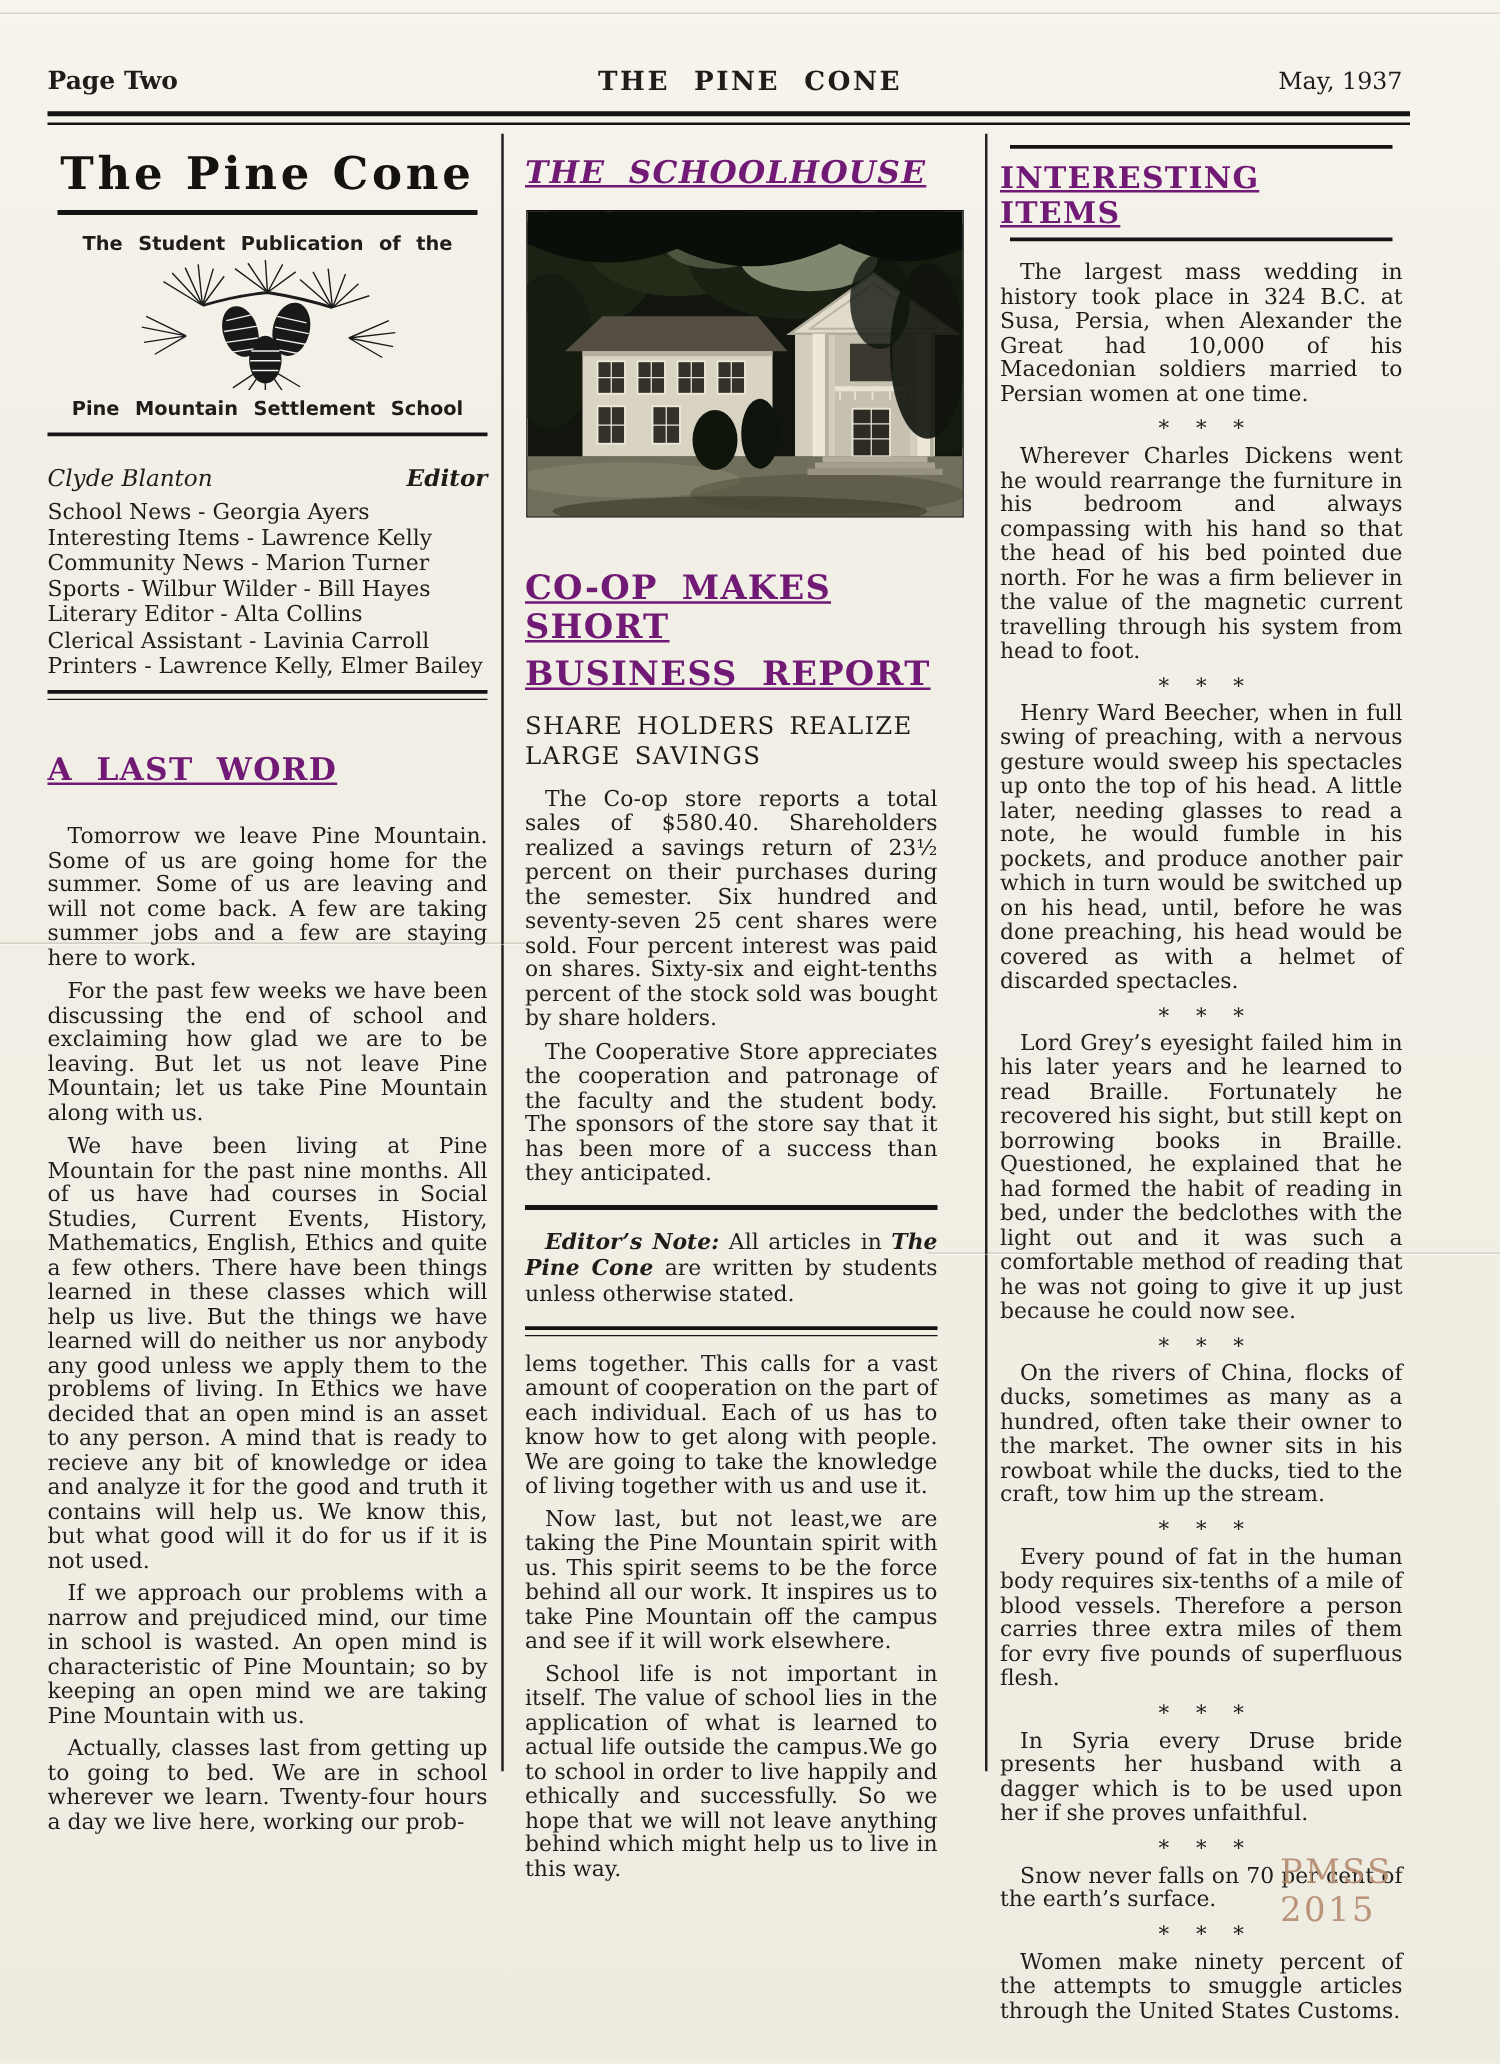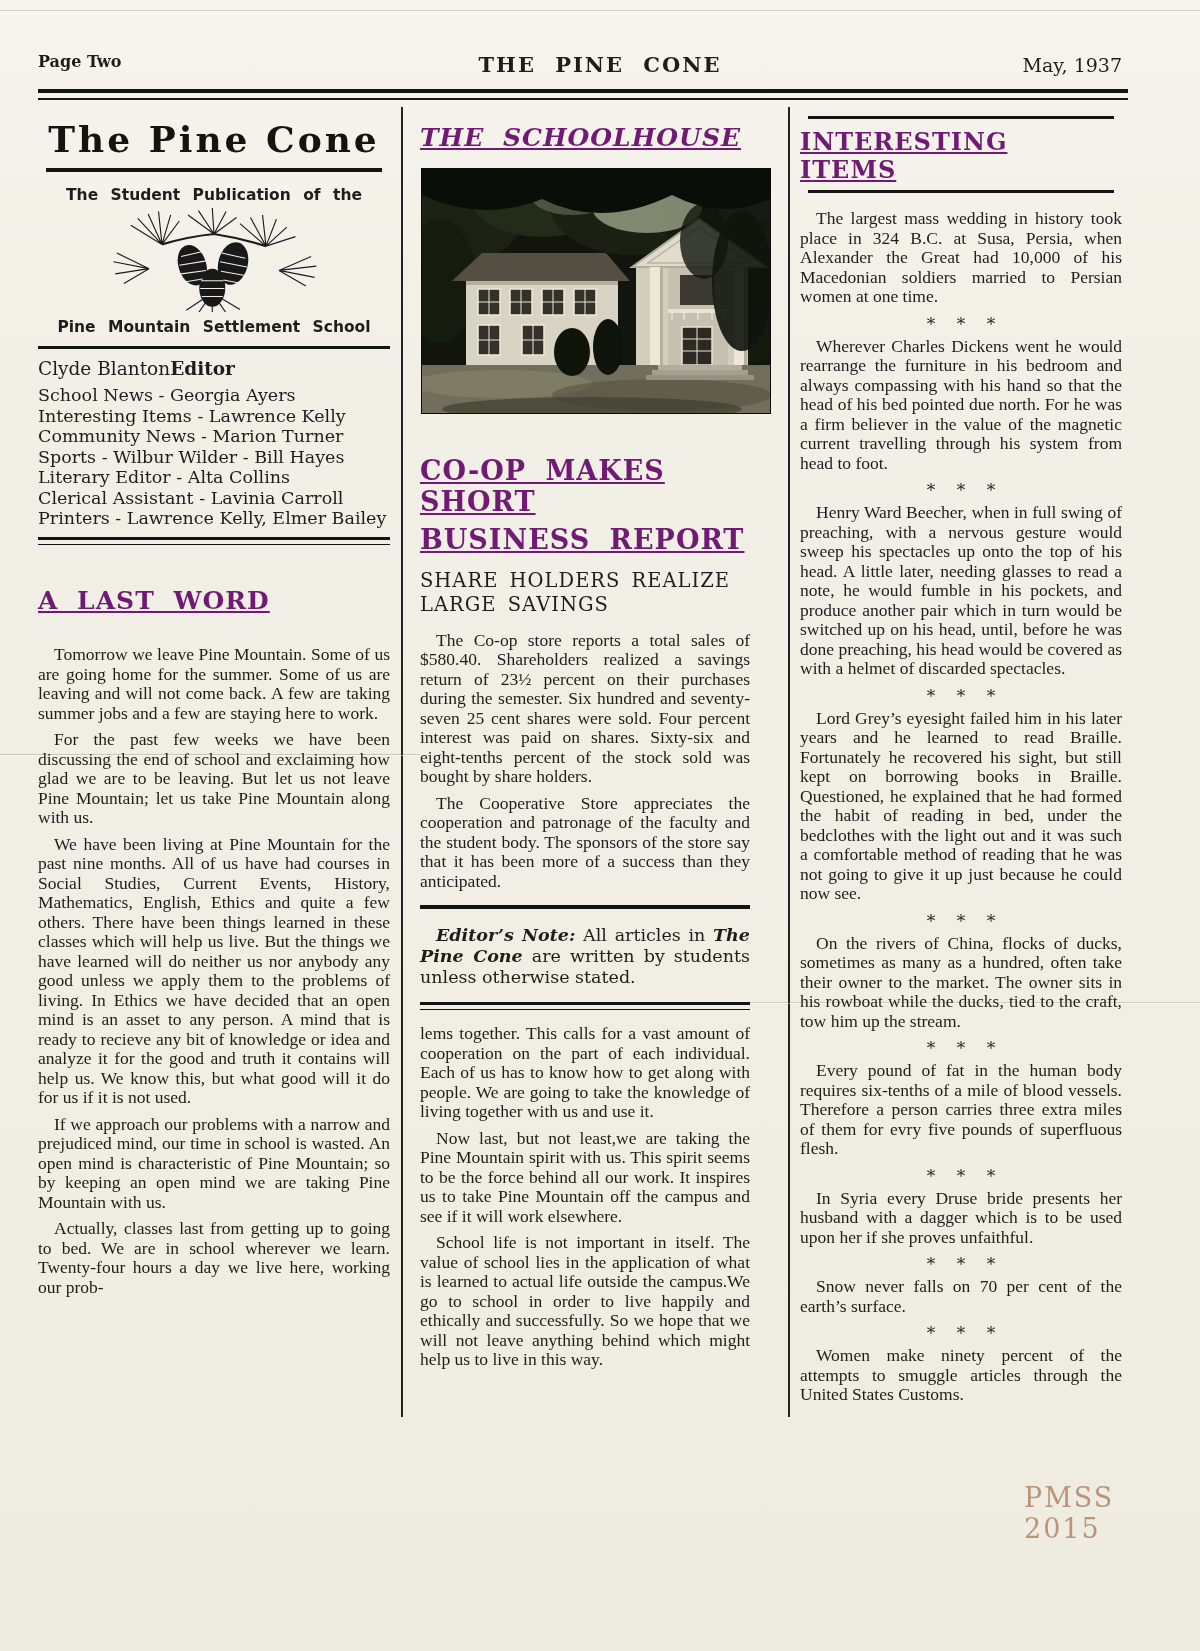--- a/index.html
+++ b/index.html
@@ -6,21 +6,21 @@
   body{
     width:1200px;height:1651px;position:relative;
     background:linear-gradient(180deg,#f7f4ee 0%,#f2efe6 22%,#f0ede3 70%,#eeebe0 100%);
     font-family:"DejaVu Serif", serif;color:#1f1d1a;
     -webkit-font-smoothing:antialiased;
   }
   .page{position:absolute;inset:0;overflow:hidden;}
   .scan-edge{position:absolute;top:10px;left:0;width:100%;height:1px;background:rgba(150,140,115,.35);}
 
   
-  .pageno{position:absolute;top:52px;left:38px;font-size:16px;font-weight:700;}
+  .pageno{position:absolute;top:52px;left:38px;font-size:20px;font-weight:700;}
   .papertitle{position:absolute;top:52px;left:0;width:100%;text-align:center;
     font-size:21px;font-weight:700;letter-spacing:2px;word-spacing:10px;}
   .issuedate{position:absolute;top:54px;right:78px;font-size:19px;}
   .hrule1{position:absolute;top:89px;left:38px;right:72px;height:4px;background:#141414;}
   .hrule2{position:absolute;top:98px;left:38px;right:72px;height:2px;background:#141414;}
 
   
   .vrule{position:absolute;top:107px;width:2px;height:1310px;background:#232323;}
   .v1{left:401px;}
   .v2{left:788px;}
@@ -28,39 +28,39 @@
   .c1{top:754px;left:0;width:420px;}
   .c2{top:1002px;left:742px;right:0;background:rgba(70,58,35,.18);}
 
   
   .col{position:absolute;top:108px;}
   .col-left{left:38px;width:352px;}
   .col-mid{left:420px;width:330px;}
   .col-right{left:800px;width:322px;}
 
   
-  .bodytext p{margin:0 0 7px 0;font-size:17.5px;line-height:19.5px;text-align:justify;text-indent:16px;font-family:Liberation Serif, serif;}
+  .bodytext p{margin:0 0 7px 0;font-size:17.5px;line-height:19.5px;text-align:justify;text-indent:16px;}
   .bodytext p.noindent{text-indent:0;}
   .headline{margin:0;text-align:left;font-weight:700;font-size:24px;line-height:1.15;
     letter-spacing:1px;word-spacing:9px;color:#701a75;text-decoration:underline;}
   .sep{text-align:center;font-size:17px;word-spacing:16px;margin:1px 0 3px 0;color:#1f1d1a;}
   .rule-thick{height:3px;background:#141414;}
   .rule-thin{height:1px;background:#141414;margin-top:4px;}
 
   
   .mast-title{margin-top:10px;text-align:center;font-weight:700;font-size:36px;letter-spacing:3px;
     font-family:"DejaVu Serif",serif;color:#15130f;}
   .mast-rule{height:4px;background:#141414;margin:8px 8px 0 8px;}
   .mast-sub,.mast-school{text-align:center;font-family:"DejaVu Sans",sans-serif;font-weight:700;
     font-size:15.5px;word-spacing:7px;}
   .mast-sub{margin-top:14px;}
   .mast-school{margin-top:6px;}
   .pineart{display:block;margin:4px auto 0 auto;}
   .mast-rule2{height:3px;background:#141414;margin-top:10px;}
-  .editor-row{display:flex;margin-top:9px;font-size:18.5px;}
+  .editor-row{display:flex;justify-content:space-between;margin-top:24px;font-size:18.5px;font-style:italic;}
   .editor-row .ed-label{font-weight:700;}
   .staff{margin-top:6px;}
   .staff div{font-size:17.5px;line-height:20.5px;}
   .mast-endrule{margin-top:8px;}
 
   
   .lastword-title{margin-top:42px;font-size:25px;}
   .col-left .bodytext{margin-top:30px;}
 
   

